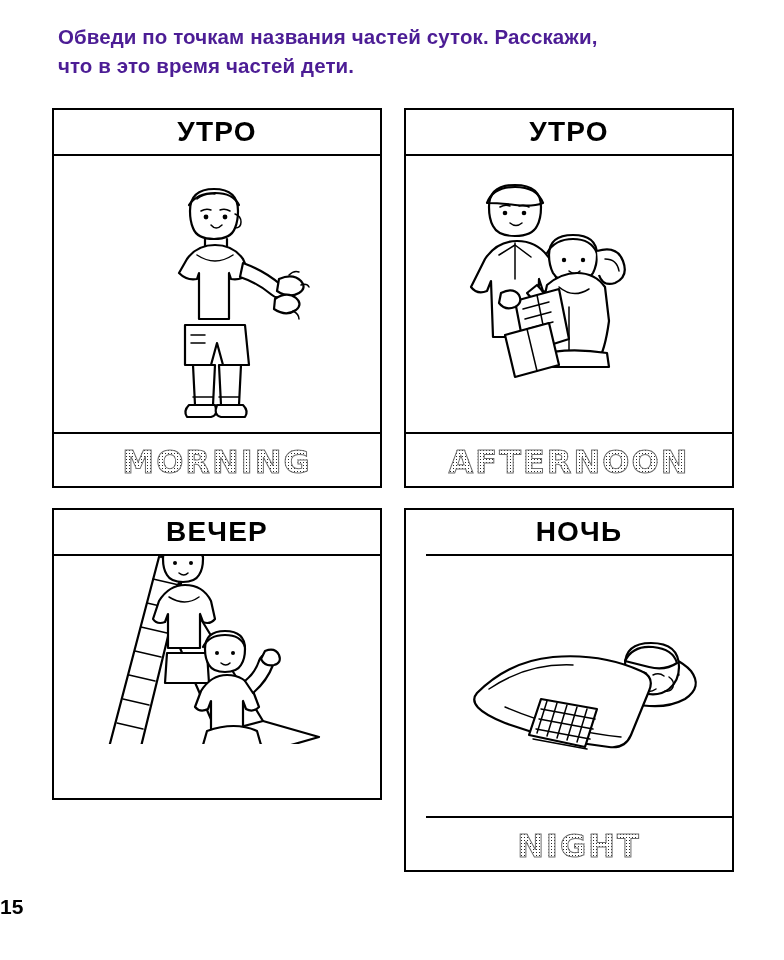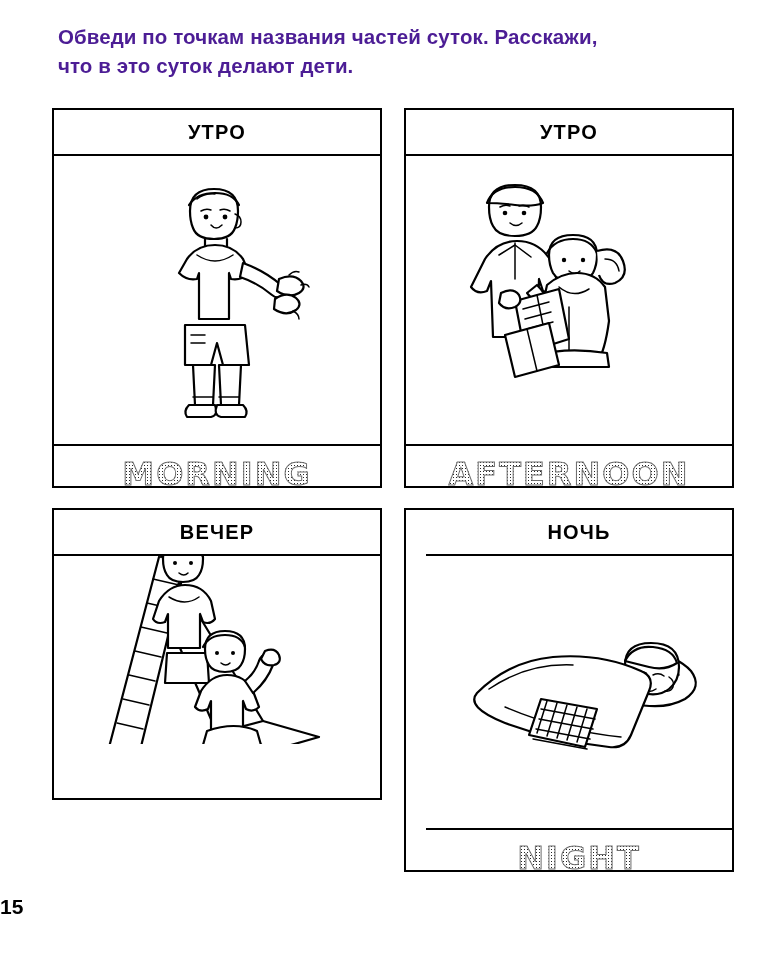--- a/index.html
+++ b/index.html
@@ -50,39 +50,38 @@
   .card.tr { left: 352px; top: 0px;   width: 330px; height: 380px; }
   .card.bl { left: 0px;   top: 400px; width: 330px; height: 292px; }
   .card.br { left: 352px; top: 400px; width: 330px; height: 364px; padding-left: 20px; }
 
   .card-title {
     height: 44px;
     border-bottom: 2px solid #000;
     display: flex;
     align-items: center;
     justify-content: center;
-    font-size: 20px;
+    font-size: 28px;
     font-weight: 700;
     letter-spacing: 1.2px;
   }
   .card-art {
     position: relative;
     height: calc(100% - 44px - 56px);
     display: flex;
     align-items: center;
     justify-content: center;
     overflow: hidden;
   }
   .card-trace {
     height: 56px;
     border-top: 2px solid #000;
     display: flex;
     align-items: center;
     justify-content: center;
-    margin-top: 12px;
   }
   .trace-word {
     font-size: 32px;
     font-weight: 700;
     letter-spacing: 2px;
     color: transparent;
     -webkit-text-stroke: 1px #555;
     text-shadow: none;
     font-family: "DejaVu Sans", sans-serif;
     opacity: 0.85;
@@ -118,21 +117,21 @@
   .ln-thin { fill: none; stroke: #000; stroke-width: 1.5; stroke-linecap: round; stroke-linejoin: round; }
   .fillw { fill: #fff; stroke: #000; stroke-width: 2.2; stroke-linejoin: round; }
 </style>
 </head>
 <body>
 
 <div class="page">
 
   <div class="instruction">
     <span>Обведи по точкам названия частей суток. Расскажи,</span>
-    <span>что в это суток делают дети.</span>
+    <span>что в это время частей дети.</span>
   </div>
 
   <div class="grid">
 
     <div class="card tl">
       <div class="card-title">УТРО</div>
       <div class="card-art">
         <svg width="300" height="270" viewBox="0 0 300 270">
 
           <path class="fillw" d="M123 52 q0 -22 24 -22 q24 0 24 22 q0 10 -3 17 q-4 11 -21 11 q-17 0 -21 -11 q-3 -7 -3 -17 z"></path>

